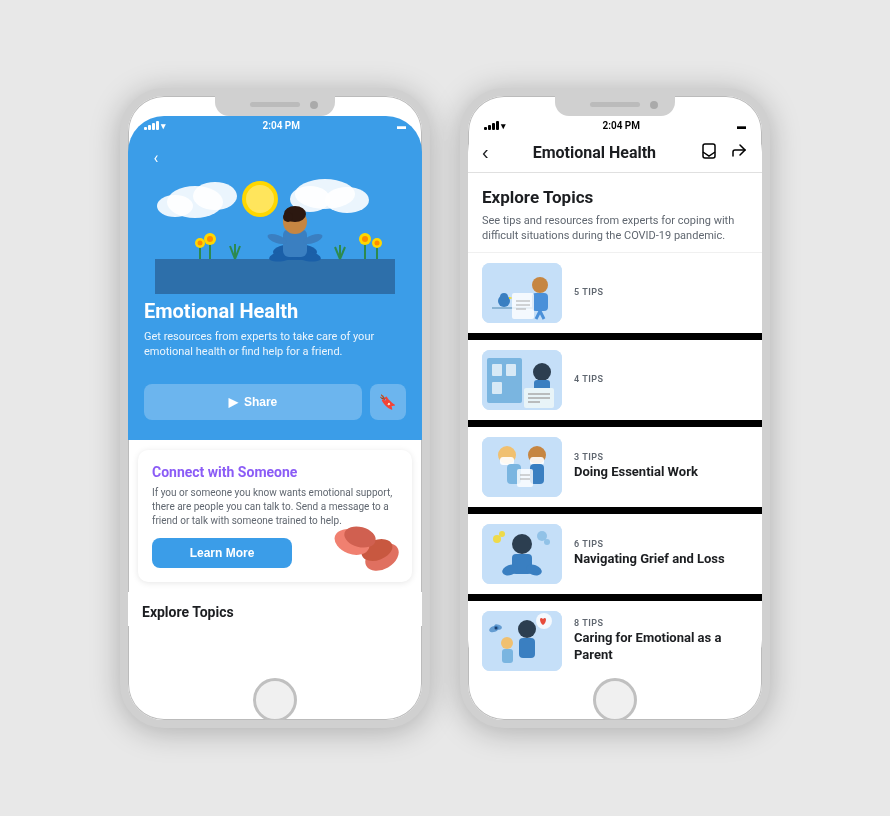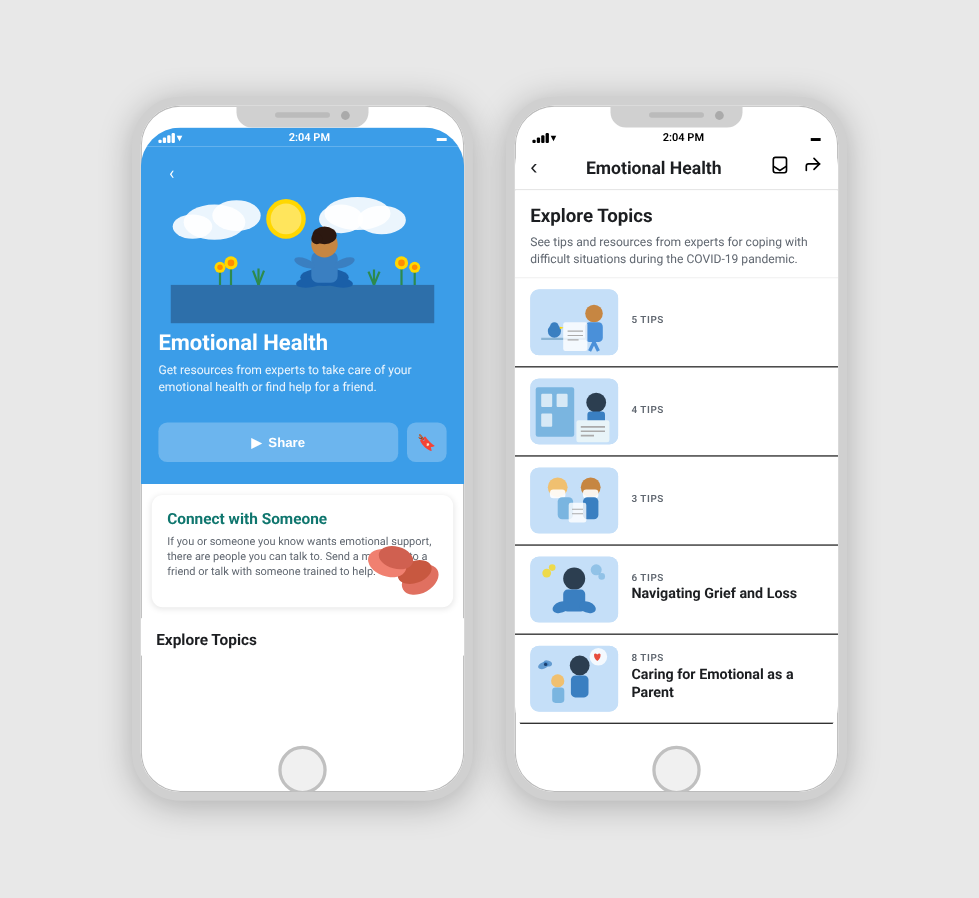--- a/index.html
+++ b/index.html
@@ -177,21 +177,21 @@
       box-shadow: 0 1px 6px rgba(0,0,0,0.1);
       display: flex;
       flex-direction: column;
       position: relative;
       overflow: hidden;
     }
     .connect-title {
       font-size: 14px;
       font-weight: 700;
       margin-bottom: 6px;
-      color: #0f766e;
+      color: #8b5cf6;
     }
     .connect-desc {
       font-size: 10px;
       color: #606770;
       line-height: 1.4;
       margin-bottom: 10px;
     }
     .learn-more-btn {
       background: #3b9de8;
       color: #fff;
@@ -267,21 +267,21 @@
       font-size: 11px;
       color: #606770;
       line-height: 1.4;
     }
 
     .topic-list { padding: 0; }
     .topic-item {
       display: flex;
       align-items: center;
       padding: 10px 14px;
-      border-bottom: 1px solid #000000;
+      border-bottom: 7px solid #000000;
       gap: 12px;
       cursor: pointer;
     }
     .topic-thumb {
       width: 80px;
       height: 60px;
       border-radius: 8px;
       overflow: hidden;
       flex-shrink: 0;
       background: #c5dff8;
@@ -396,20 +396,21 @@
           </button>
           <button class="bookmark-btn">
             <span>🔖</span>
           </button>
         </div>
       </div>
 
       <div class="connect-card">
         <div class="connect-title">Connect with Someone</div>
         <div class="connect-desc">If you or someone you know wants emotional support, there are people you can talk to. Send a message to a friend or talk with someone trained to help.</div>
+        <button class="learn-more-btn">Learn More</button>
 
         <div class="connect-illustration">
           <svg width="70" height="60" viewBox="0 0 70 60">
 
             <ellipse cx="50" cy="45" rx="18" ry="12" fill="#e07060" transform="rotate(-30,50,45)"></ellipse>
             <ellipse cx="45" cy="38" rx="16" ry="10" fill="#c85840" transform="rotate(-20,45,38)"></ellipse>
             <ellipse cx="20" cy="30" rx="18" ry="12" fill="#f08070" transform="rotate(20,20,30)"></ellipse>
             <ellipse cx="28" cy="25" rx="16" ry="10" fill="#d06050" transform="rotate(15,28,25)"></ellipse>
           </svg>
         </div>
@@ -536,20 +537,21 @@
                 <rect x="48" y="20" width="14" height="8" rx="3" fill="#fff" opacity="0.9"></rect>
                 <rect x="48" y="27" width="14" height="20" rx="4" fill="#3a7fc1"></rect>
 
                 <rect x="35" y="32" width="16" height="18" rx="2" fill="#fff" opacity="0.8"></rect>
                 <line x1="38" y1="38" x2="48" y2="38" stroke="#aaa" stroke-width="1"></line>
                 <line x1="38" y1="42" x2="48" y2="42" stroke="#aaa" stroke-width="1"></line>
               </svg>
             </div>
             <div class="topic-info">
               <div class="topic-tips-label">3 TIPS</div>
+              <div class="topic-name">Doing Essential Work</div>
             </div>
           </div>
 
           <div class="topic-item">
             <div class="topic-thumb" style="background:#c5dff8;">
               <svg width="80" height="60" viewBox="0 0 80 60">
                 <rect width="80" height="60" fill="#c5dff8"></rect>
 
                 <circle cx="40" cy="20" r="10" fill="#2c3e50"></circle>
                 <rect x="30" y="30" width="20" height="20" rx="4" fill="#3a7fc1"></rect>

